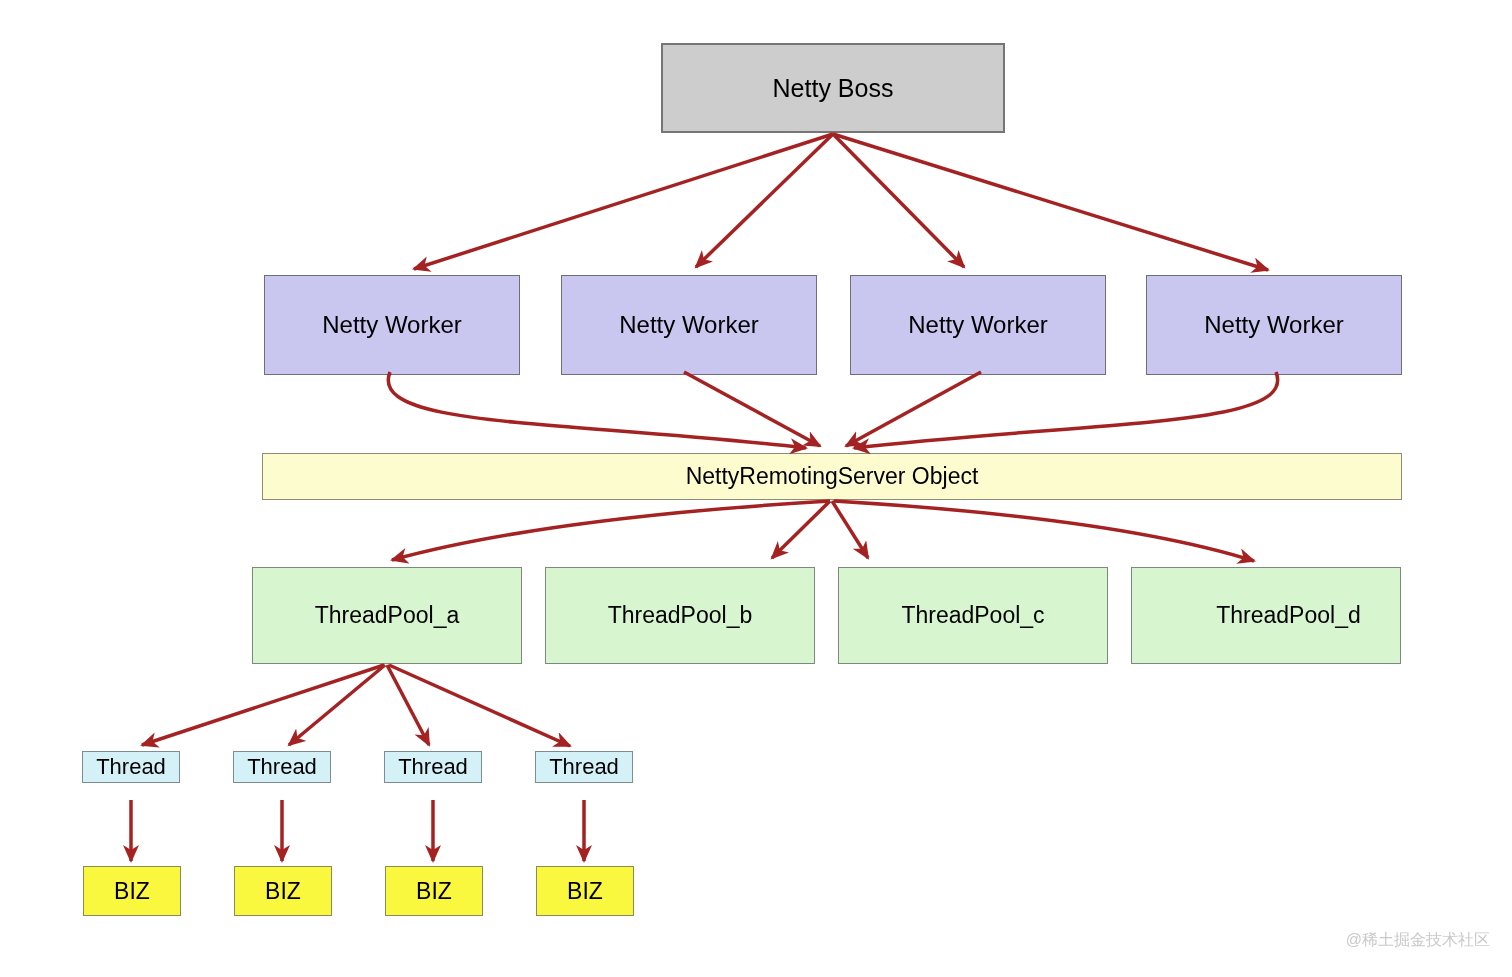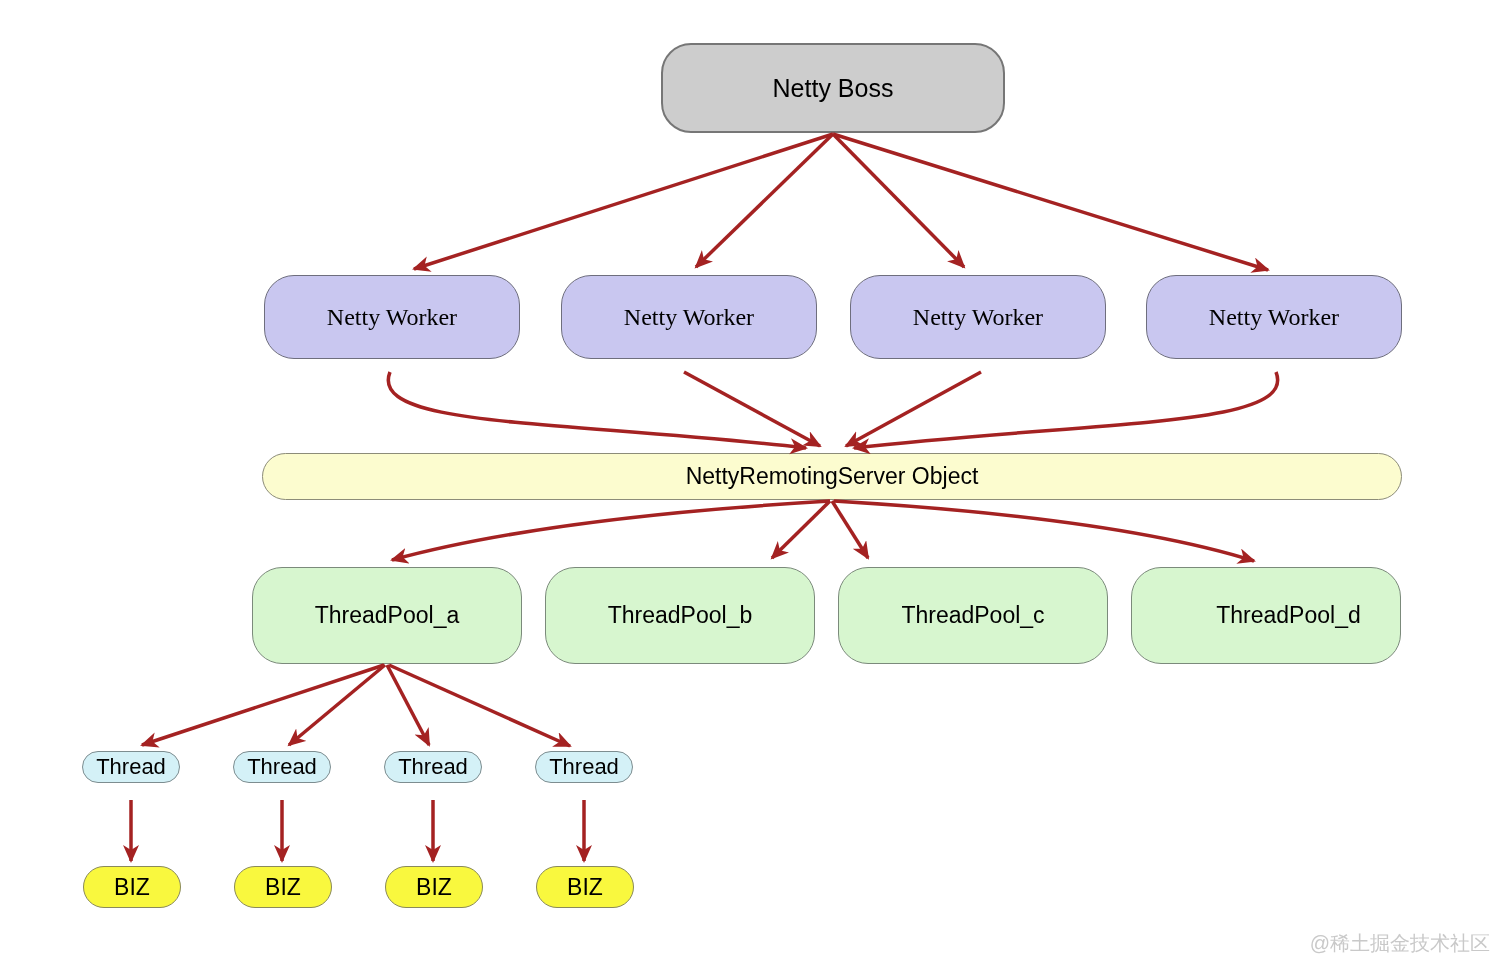--- a/index.html
+++ b/index.html
@@ -17,34 +17,32 @@
   }
   .node {
     position: absolute;
     display: flex;
     align-items: center;
     justify-content: center;
     box-sizing: border-box;
     color: var(--text, #000);
     text-align: center;
     z-index: 1;
-    border-radius: 30px;
   }
   .boss {
     left: 661px; top: 43px; width: 344px; height: 90px;
     background: var(--boss-fill);
     border: 2px solid var(--boss-border);
     font-size: 25px;
   }
   .worker {
-    top: 275px; height: 84px; width: 256px;
+    top: 275px; height: 100px; width: 256px;
     background: var(--worker-fill);
     border: 1.5px solid var(--worker-border);
     font-size: 24px;
-    font-family: Liberation Serif, serif;
   }
   .worker1 { left: 264px; }
   .worker2 { left: 561px; }
   .worker3 { left: 850px; }
   .worker4 { left: 1146px; }
   .server {
     left: 262px; top: 453px; width: 1140px; height: 47px;
     background: var(--server-fill);
     border: 1.5px solid var(--server-border);
     font-size: 23px;
@@ -63,21 +61,21 @@
     top: 751px; height: 32px; width: 98px;
     background: var(--thread-fill);
     border: 1.5px solid var(--thread-border);
     font-size: 22px;
   }
   .thread1 { left: 82px; }
   .thread2 { left: 233px; }
   .thread3 { left: 384px; }
   .thread4 { left: 535px; }
   .biz {
-    top: 866px; height: 42px; width: 98px;
+    top: 866px; height: 50px; width: 98px;
     background: var(--biz-fill);
     border: 1.5px solid var(--biz-border);
     font-size: 23px;
   }
   .biz1 { left: 83px; }
   .biz2 { left: 234px; }
   .biz3 { left: 385px; }
   .biz4 { left: 536px; }
   .arrows {
     position: absolute;
@@ -89,21 +87,21 @@
   .arrows path.link {
     fill: none;
     stroke: var(--arrow);
     stroke-width: 3.5;
   }
   .arrows .ah { fill: var(--arrow); }
   .watermark {
     position: absolute;
     right: 22px;
     top: 930px;
-    font-size: 20px;
+    font-size: 16px;
     color: var(--watermark);
     z-index: 3;
     text-align: right;
   }
 </style>
 </head>
 <body>
 
 <div class="canvas">
 

